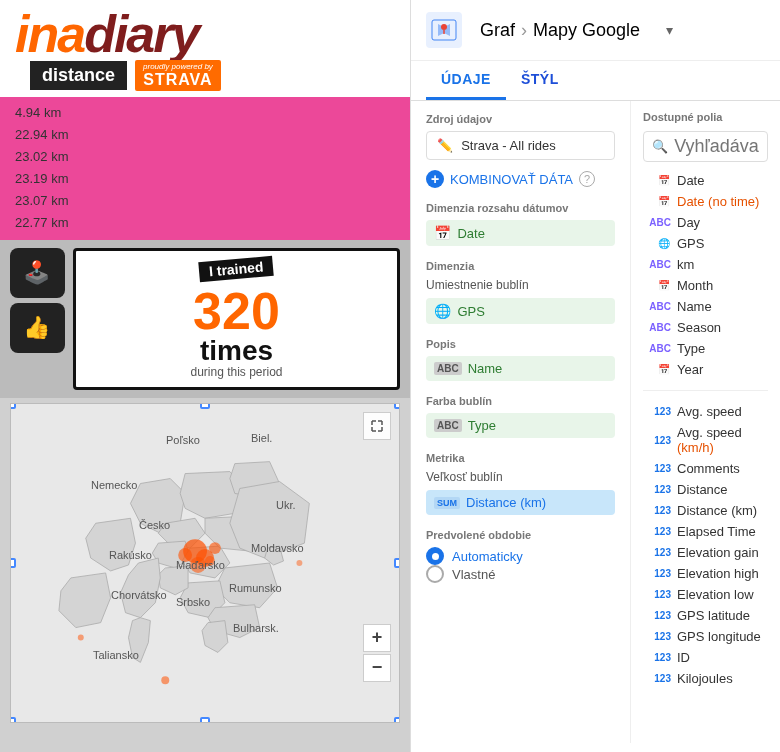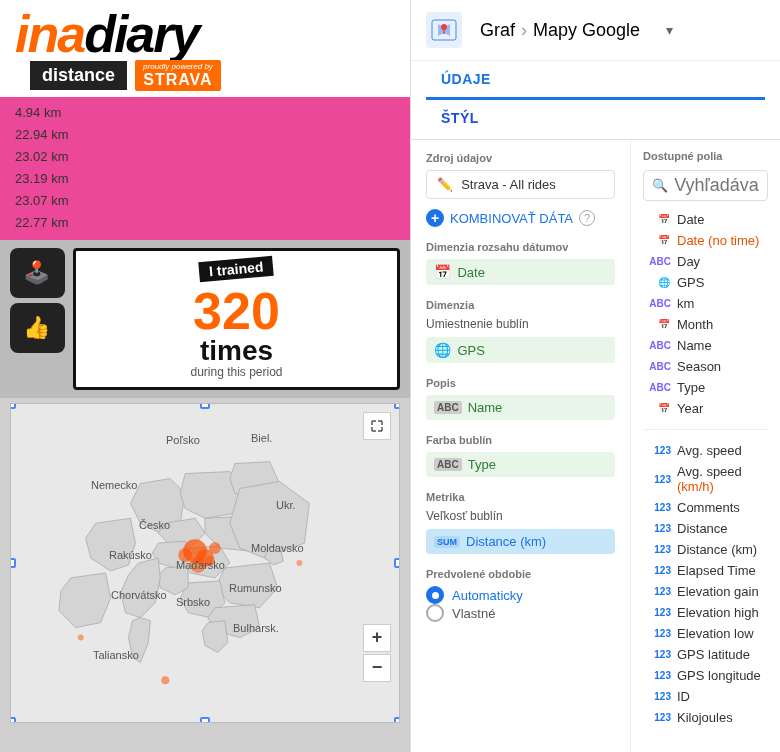--- a/index.html
+++ b/index.html
@@ -19,21 +19,21 @@
       font-size: 52px;
       font-weight: 900;
       color: #ff6600;
       font-style: italic;
       letter-spacing: -2px;
       line-height: 1;
     }
     .logo-diary {
       font-size: 52px;
       font-weight: 900;
-      color: #000000;
+      color: #7f1d1d;
       font-style: italic;
       letter-spacing: -2px;
       line-height: 1;
     }
 
     .distance-bar {
       background: #222;
       color: #fff;
       padding: 4px 12px;
       font-size: 18px;
@@ -225,21 +225,20 @@
       margin-left: 8px;
       color: #666;
       font-size: 14px;
       cursor: pointer;
     }
 
     .tabs {
       display: flex;
       border-bottom: 1px solid #ddd;
       padding: 0 15px;
-      flex-direction: column;
     }
 
     .tab {
       padding: 10px 15px;
       font-size: 14px;
       font-weight: 600;
       color: #1d4ed8;
       cursor: pointer;
       border-bottom: 3px solid transparent;
       letter-spacing: 0.5px;

